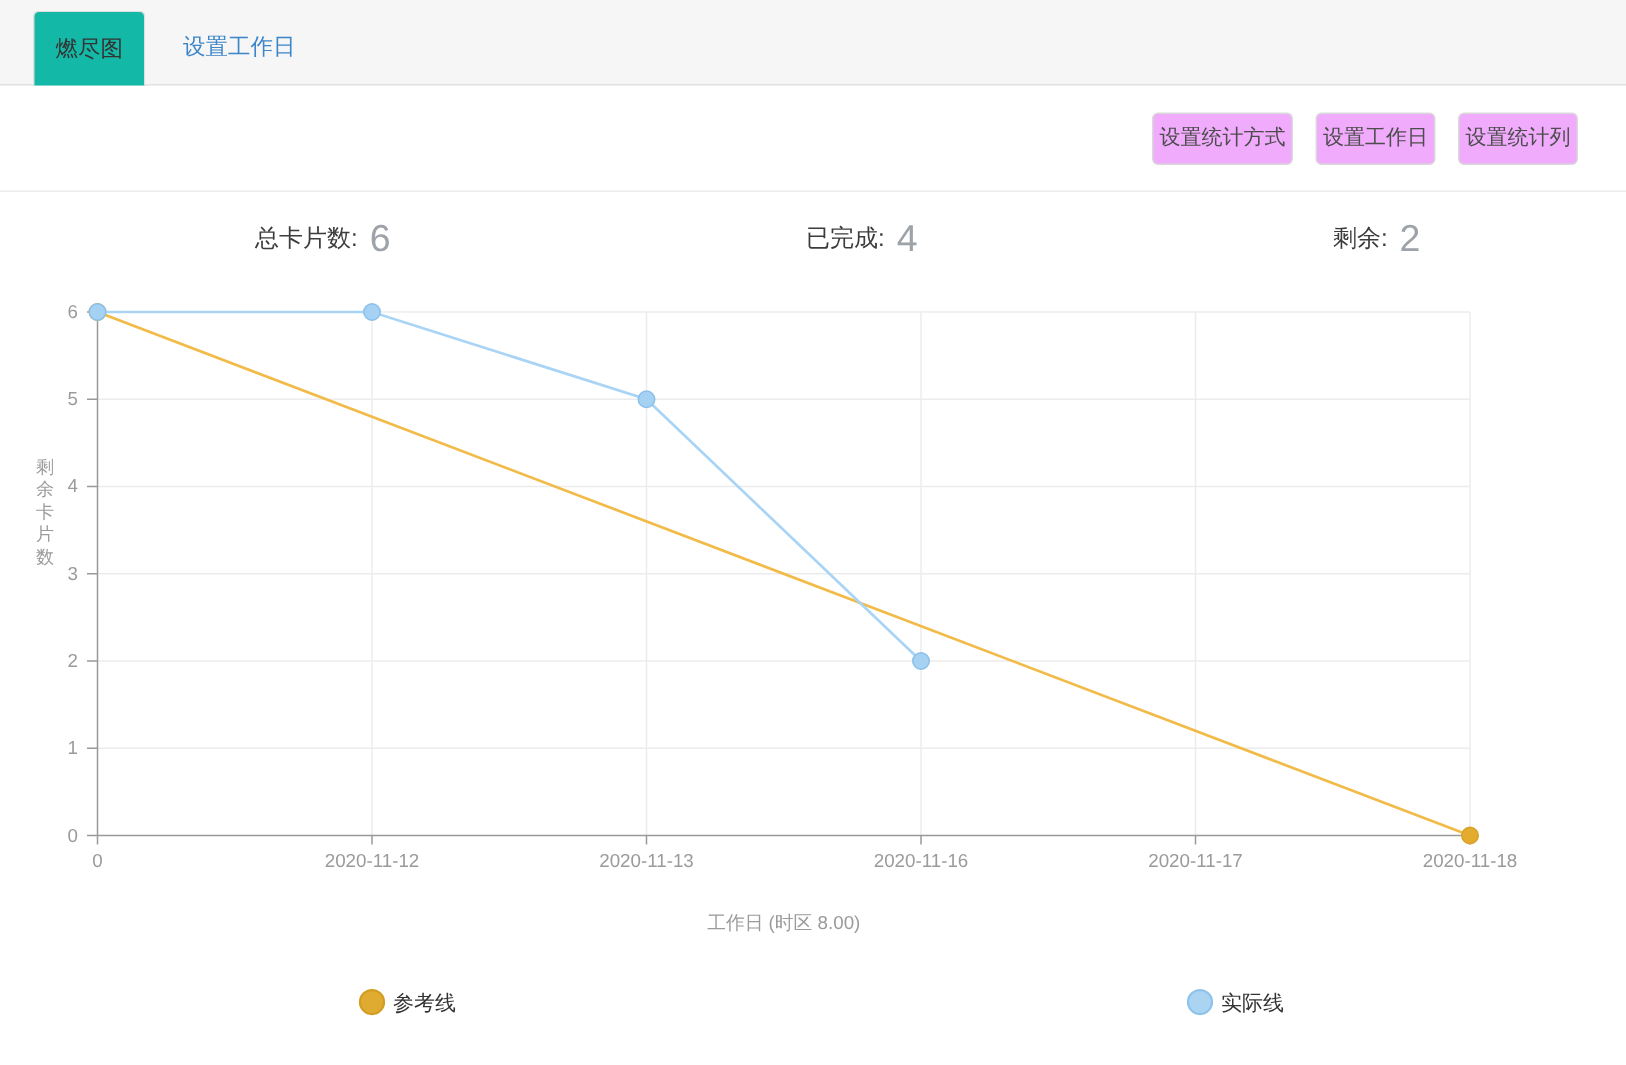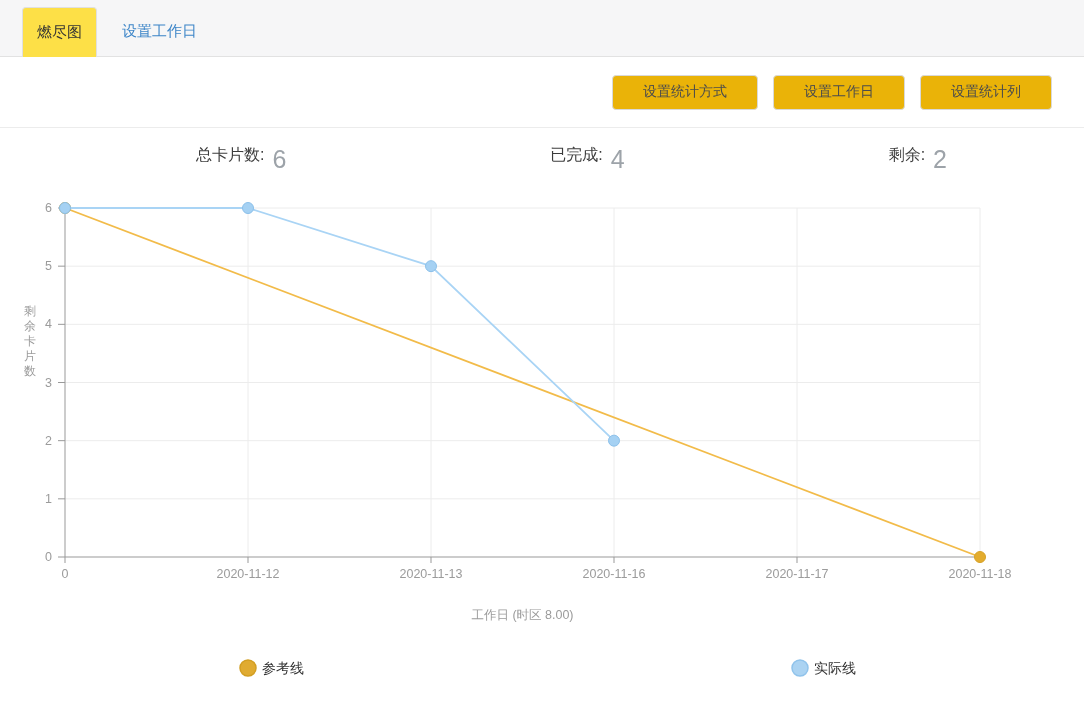--- a/index.html
+++ b/index.html
@@ -22,21 +22,21 @@
     font-size: 15px;
     cursor: pointer;
     display: flex;
     align-items: center;
     justify-content: center;
   }
   .tab.active {
     margin-left: 22px;
     width: 75px;
     height: 50px;
-    background: #fde047;
+    background: #14b8a6;
     border: 1px solid #e0e0e0;
     border-bottom: none;
     border-radius: 4px 4px 0 0;
     color: #333;
     position: relative;
     top: 1px;
   }
   .tab.inactive {
     height: 50px;
     padding: 0 25px;
@@ -51,37 +51,37 @@
     display: flex;
     align-items: center;
     justify-content: flex-end;
     padding-right: 32px;
     gap: 15px;
   }
   .toolbar button {
     font-family: Liberation Mono, monospace;
     font-size: 14px;
     color: #4c4c4c;
-    background: #eab308;
+    background: #f0abfc;
     border: 1px solid #d9d9d9;
     border-radius: 4px;
     height: 35px;
-    padding: 0 30px;
+    padding: 0 4px;
     cursor: pointer;
   }
   
   .stats {
     height: 62px;
     display: flex;
     align-items: center;
     justify-content: space-between;
     padding: 0 137px 0 170px;
     background: #fff;
   }
-  .stat { display: flex; align-items: flex-start; margin-left: 26px; }
+  .stat { display: flex; align-items: center; }
   .stat .label { font-size: 16px; color: #3c3c3c; }
   .stat .value { font-size: 25px; color: #9da3a9; margin-left: 8px; font-weight: 400; }
   
   .chart-wrap { width: 1084px; height: 520px; background: #fff; }
   svg text { font-family: "Liberation Sans", "DejaVu Sans", sans-serif; }
 </style>
 </head>
 <body>
 
 <div class="tabbar">

